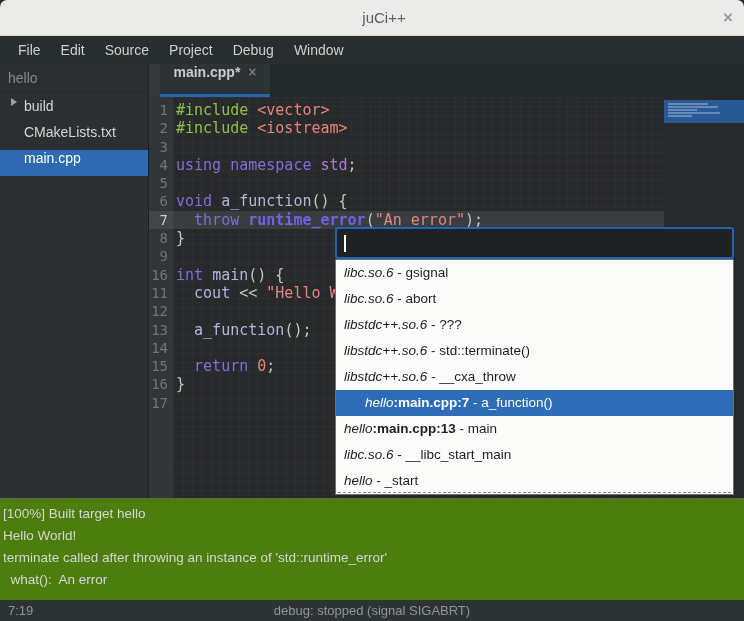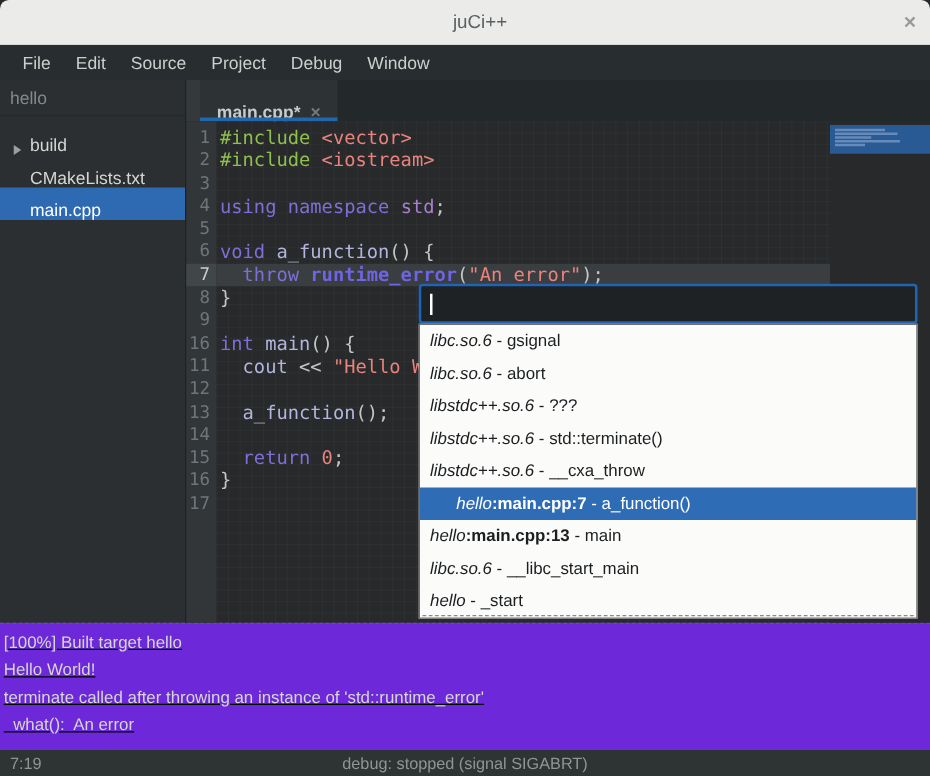--- a/index.html
+++ b/index.html
@@ -13,29 +13,29 @@
 
   
   .menubar{height:28px;background:#282d2f;display:flex;align-items:center;padding-left:8px;}
   .menu-item{color:#ccd0cc;font-size:14px;line-height:28px;padding:0 10px;}
 
   
   .main{display:flex;height:434px;}
   .sidebar{width:148px;background:#2c2f31;flex:none;display:flex;flex-direction:column;}
   .side-header{height:28px;line-height:28px;color:#848a8c;font-size:14px;padding-left:8px;border-bottom:1px solid #26292b;}
   .tree{padding-top:5px;}
-  .tree-row{height:26px;display:flex;align-items:flex-end;color:#d5d7d5;font-size:14px;}
+  .tree-row{height:26px;display:flex;align-items:flex-start;color:#d5d7d5;font-size:14px;}
   .tree-row.selected{background:#2d6ab2;color:#ffffff;}
   .expander{width:0;height:0;border-left:6px solid #9aa0a0;border-top:4px solid transparent;border-bottom:4px solid transparent;margin-left:11px;margin-right:7px;flex:none;}
   .tree-row > .tree-label:first-child{margin-left:24px;}
 
   .right{flex:1;display:flex;flex-direction:column;border-left:1px solid #1e2223;min-width:0;}
   .tabbar{height:33px;background:#23282a;display:flex;flex:none;}
   .paned-handle{width:11px;background:#343a3c;}
-  .tab{position:relative;width:110px;background:#2d3234;display:flex;align-items:flex-end;justify-content:center;gap:8px;}
+  .tab{position:relative;width:110px;background:#2d3234;display:flex;align-items:flex-start;justify-content:center;gap:8px;}
   .tab-label{color:#c7cbcc;font-size:14px;font-weight:bold;}
   .tab-close{color:#75797c;font-size:14px;font-weight:bold;}
   .tab.active::after{content:"";position:absolute;left:0;right:0;bottom:0;height:3px;background:#2167ae;}
 
   .editor{flex:1;display:flex;position:relative;background:#28292b;min-height:0;}
   .gutter{width:24px;background:#323638;padding-top:4px;flex:none;}
   .gnum{height:18.3px;line-height:18.3px;text-align:right;padding-right:5px;color:#6f7679;
         font-family:"DejaVu Sans Mono",monospace;font-size:14px;}
   .gnum.hl{background:#414648;color:#c9cdcf;}
   .code-area{flex:1;padding-top:4px;min-width:0;
@@ -53,21 +53,21 @@
   .tk-fnb{color:#6f64e2;font-weight:bold;}
   .tk-str{color:#e8837d;}
   .tk-num{color:#e8837d;}
   .tk-pl{color:#c3c7c3;}
 
   .minimap{width:80px;background:#28292b;position:relative;flex:none;}
   .map-slider{position:absolute;top:3px;left:0;right:0;height:23px;background:#2a5a94;padding:3px 4px;box-sizing:border-box;}
   .ml{height:2px;margin-bottom:1px;background:rgba(175,200,235,0.45);}
 
   
-  .output{height:102px;background:#6d28d9;border-top:1px dashed #606466;box-sizing:border-box;padding:4px 3px;text-decoration:underline;}
+  .output{height:102px;background:#4d7c0f;border-top:1px dashed #606466;box-sizing:border-box;padding:4px 3px;}
   .out-line{color:#d4d7d2;font-size:13.5px;line-height:22px;white-space:pre;}
 
   
   .statusbar{height:21px;background:#2e3334;position:relative;}
   .cursor-pos{position:absolute;left:8px;top:0;line-height:21px;color:#8f9594;font-size:13px;text-align:right;}
   .debug-status{position:absolute;left:0;right:0;top:0;text-align:center;line-height:21px;color:#8f9594;font-size:13px;}
 
   
   .popup{position:absolute;left:335px;top:227px;width:399px;z-index:20;}
   .popup-input{height:32px;background:#1e2224;border:2px solid #1f64b5;border-radius:3px;box-sizing:border-box;position:relative;}

